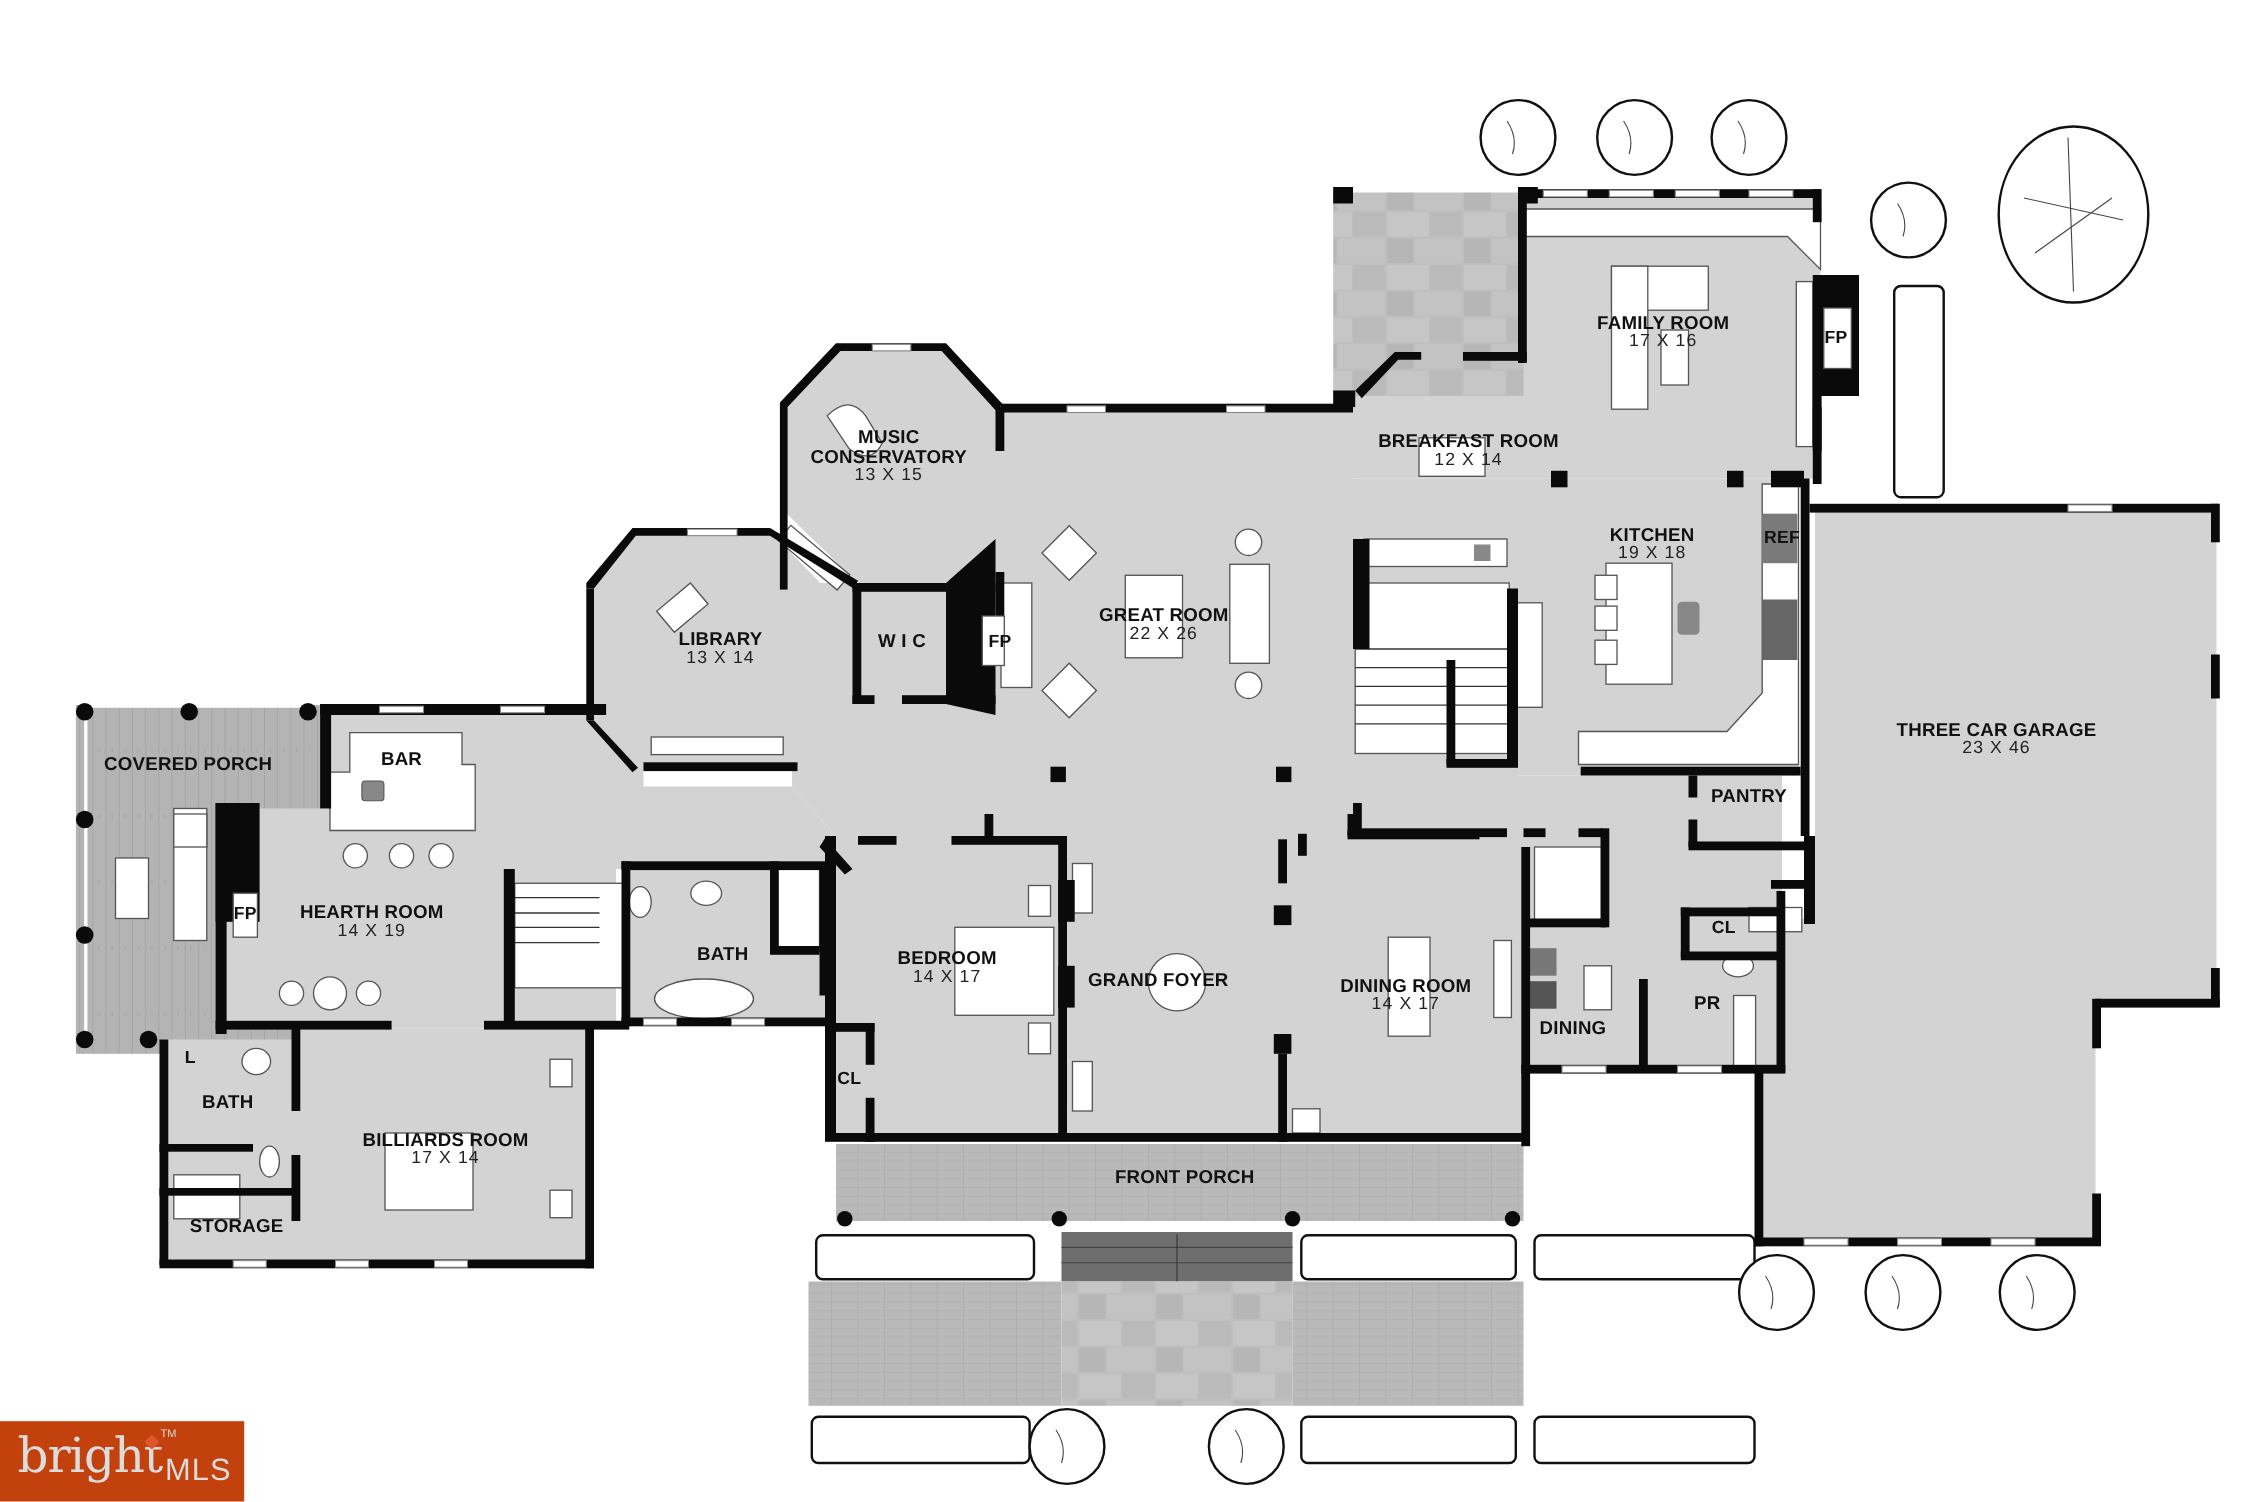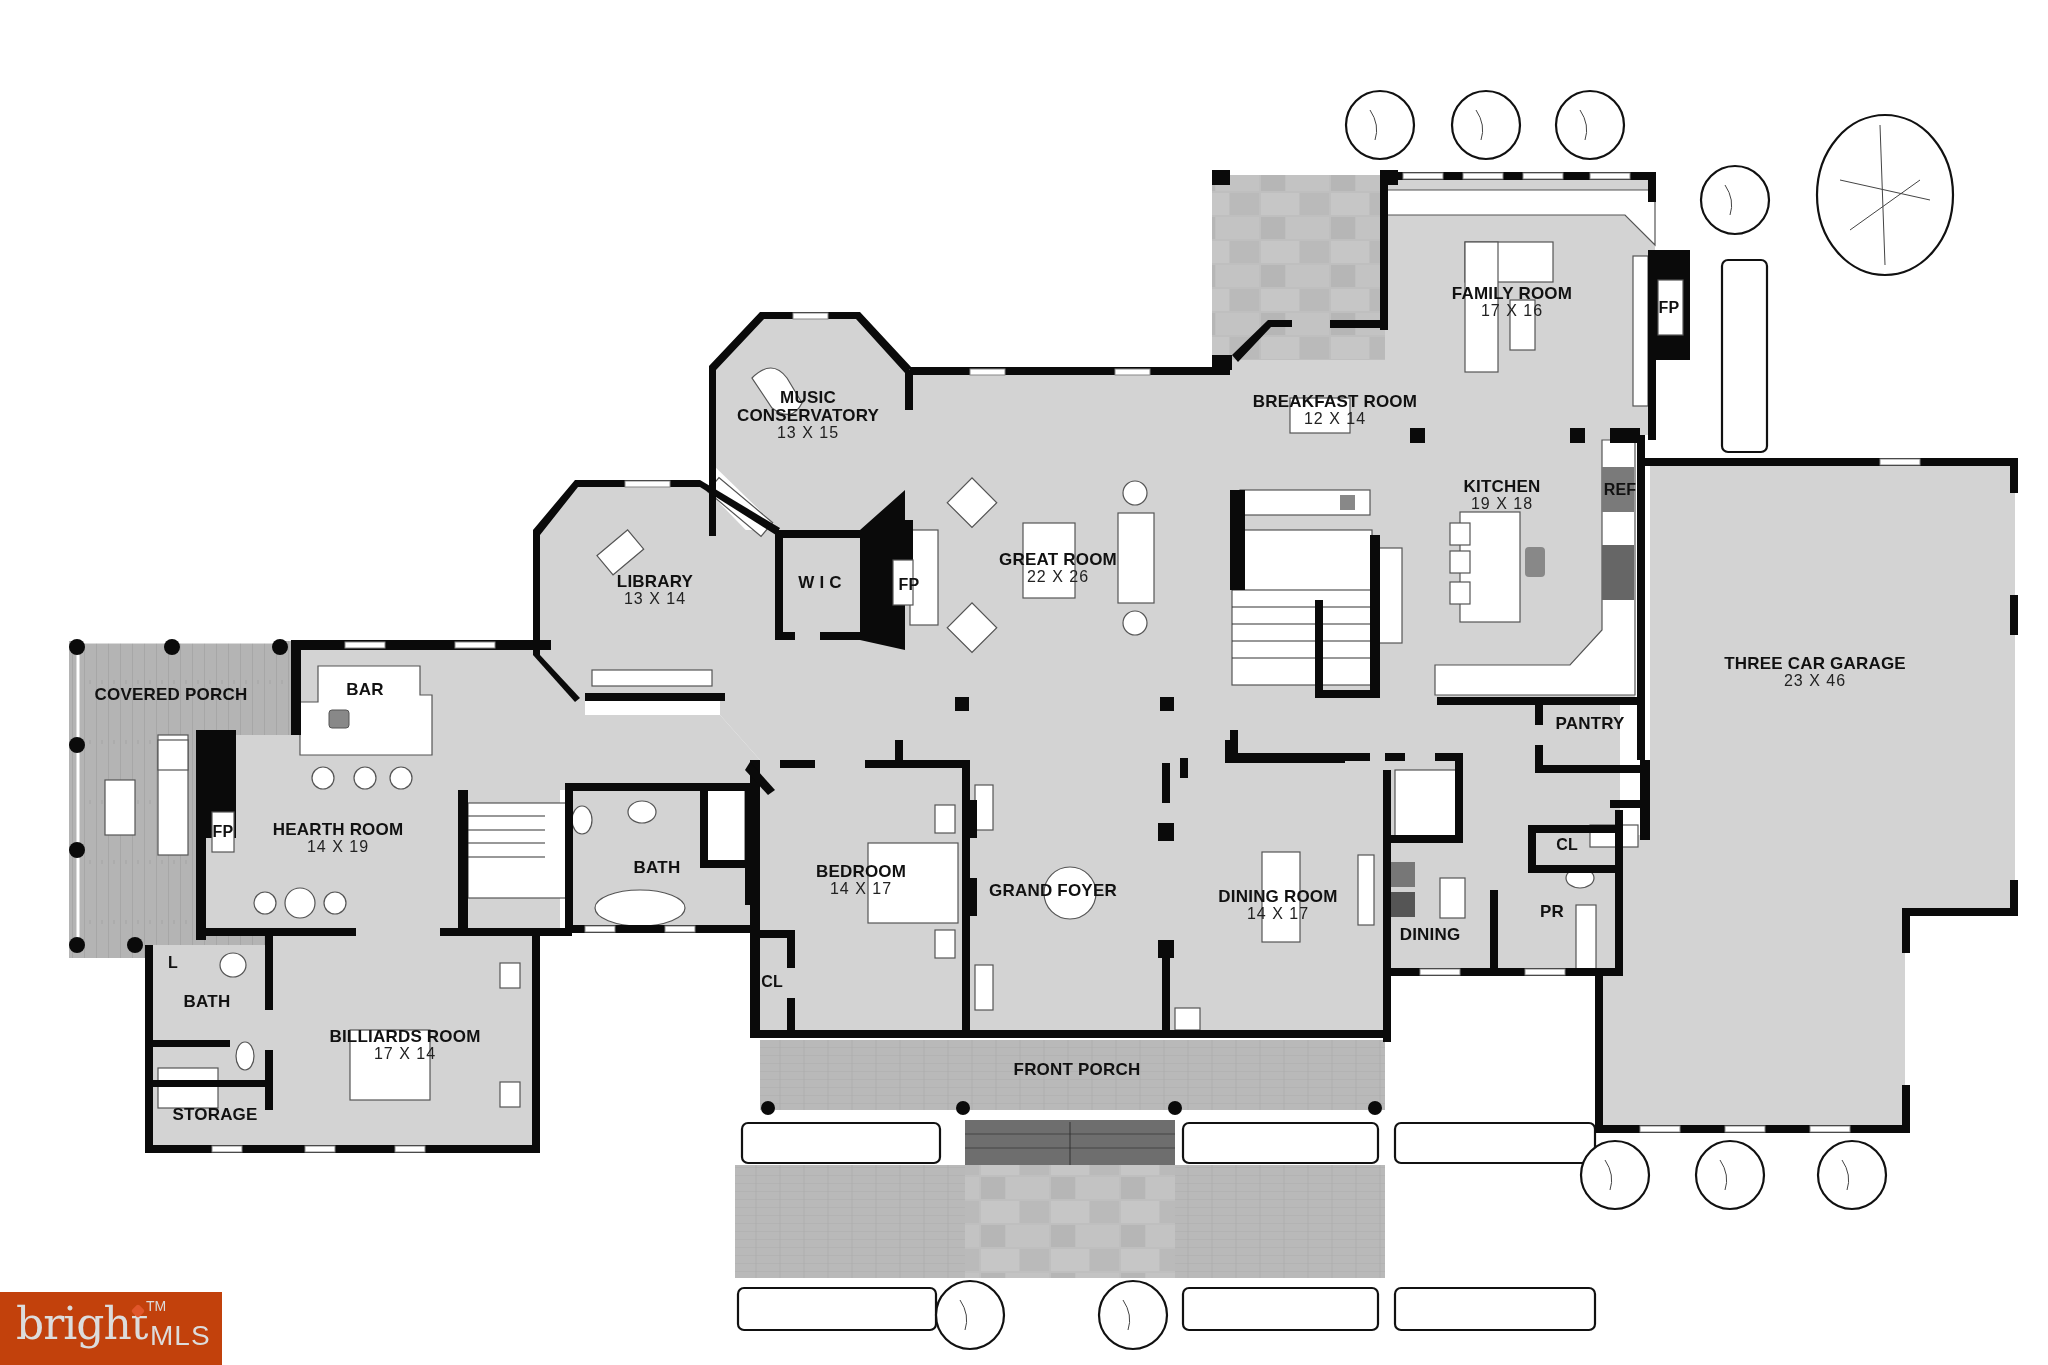--- a/index.html
+++ b/index.html
@@ -14,21 +14,21 @@
   .hedge { fill:#ffffff; stroke:#111; stroke-width:2.2; }
   .tree { fill:#ffffff; stroke:#111; stroke-width:2.2; }
   .tree-detail { fill:none; stroke:#444; stroke-width:1; }
   .label { position:absolute; transform:translate(-50%,-50%); text-align:center; color:#111; white-space:nowrap; line-height:1.05; }
   .label .name { display:block; font-weight:bold; font-size:17px; letter-spacing:0.2px; }
   .label .dim { display:block; font-size:16px; font-weight:normal; letter-spacing:1px; color:#222; }
   .label.sm .name { font-size:16px; }
   .logo { position:absolute; left:0; top:1292px; width:222px; height:73px; background:#c2410c; }
   .logo .bright { position:absolute; left:16px; top:6px; font-family:"DejaVu Serif", serif; font-size:44px; color:#dcdcdc; letter-spacing:-1px; }
   .logo .mls { position:absolute; left:150px; top:28px; font-size:28px; color:#dcdcdc; letter-spacing:1px; }
-  .logo .tm { position:absolute; left:146px; top:6px; font-size:14px; color:#dcdcdc; }
+  .logo .tm { position:absolute; left:146px; top:6px; font-size:10px; color:#dcdcdc; }
   .logo .spark { position:absolute; left:133px; top:14px; width:10px; height:10px; background:#e0562b; transform:rotate(45deg); border-radius:2px; }
 </style>
 </head>
 <body>
 
 <svg id="plan" viewBox="0 0 2048 1365" xmlns="http://www.w3.org/2000/svg">
   <defs>
     <pattern id="woodp" width="12" height="60" patternUnits="userSpaceOnUse">
       <rect width="12" height="60" fill="#b4b4b4"></rect>
       <line x1="0" y1="0" x2="0" y2="60" stroke="#9a9a9a" stroke-width="1"></line>

